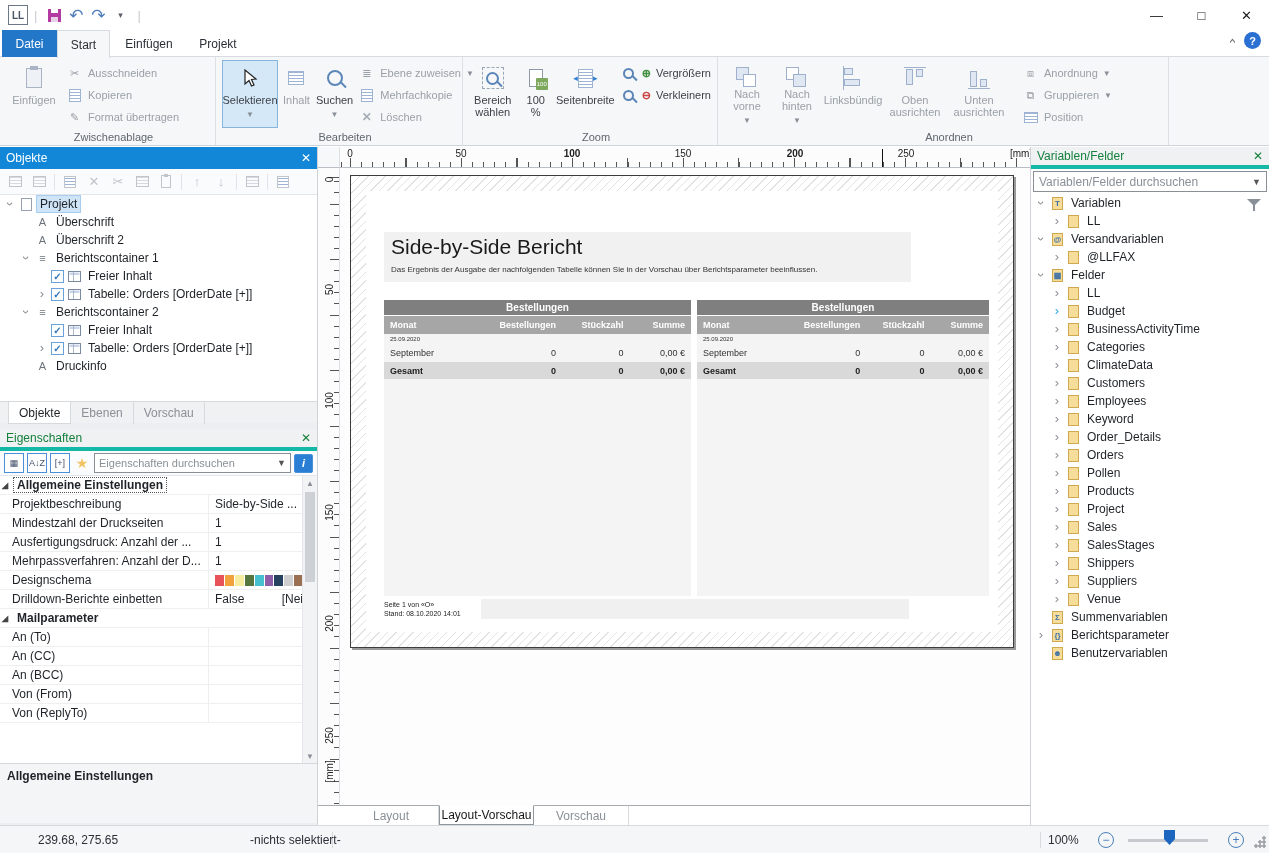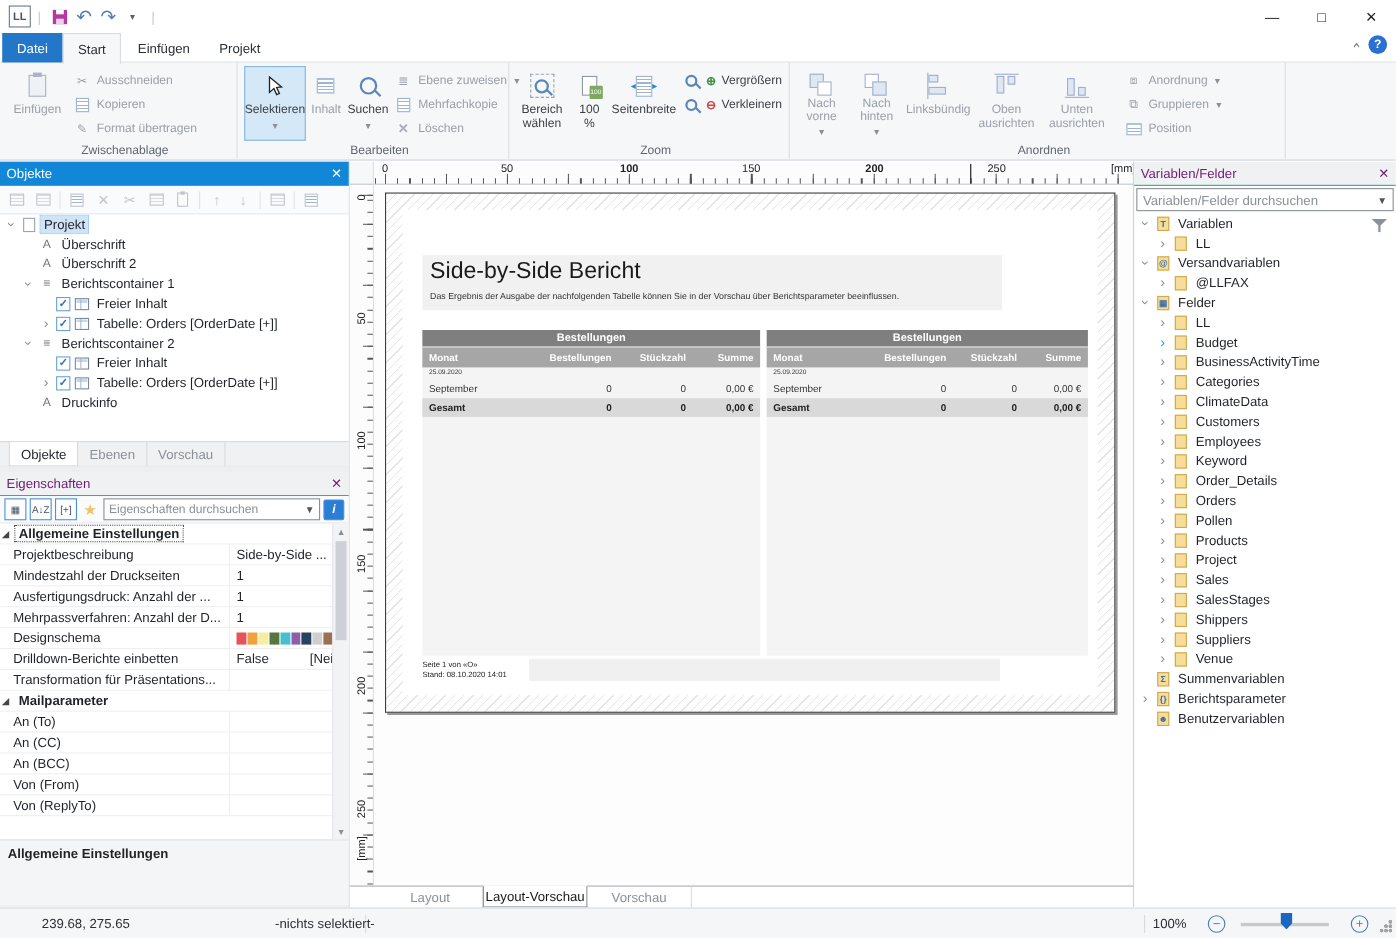--- a/index.html
+++ b/index.html
@@ -55,21 +55,21 @@
   .cursor-arrow{width:15px;height:19px;display:block;}
   .badge{position:absolute;font-size:6px;background:#7ea85e;color:#fff;padding:0 1px;border-radius:1px;}
   .zplus{color:#3f8f3f;font-weight:bold;}
   .zminus{color:#c44;font-weight:bold;}
 
   
   .left-dock{position:absolute;left:0;top:147px;width:318px;height:678px;background:#eceef1;border-right:1px solid #cfd3d8;}
   .right-dock{position:absolute;left:1030px;top:147px;width:239px;height:678px;background:#fff;border-left:1px solid #cfd3d8;}
   .phead{height:22px;display:flex;align-items:center;padding:0 6px;font-size:12px;}
   .phead.blue{background:#1287d8;color:#fff;}
-  .phead.light{background:#f0f1f3;color:#701a75;border-bottom:1px solid #14b8a6;align-items:center;}
+  .phead.light{background:#f0f1f3;color:#15803d;border-bottom:4px solid #14b8a6;align-items:center;}
   .phead .px{margin-left:auto;font-size:12px;}
   .ptoolbar{height:26px;background:#fafbfc;border-bottom:1px solid #e3e6ea;display:flex;align-items:center;gap:6px;padding:0 6px;color:#c0c4cb;}
   .ptool{width:18px;height:18px;display:flex;align-items:center;justify-content:center;font-size:13px;}
   .tsep{width:1px;height:16px;background:#e0e3e7;}
   .mini-table{width:13px;height:11px;border:1px solid #c0c4cb;background:repeating-linear-gradient(0deg,transparent 0 2px,#d7dade 2px 3px);}
   .mini-clip{width:10px;height:13px;border:1px solid #c0c4cb;position:relative;}
   .mini-clip::before{content:"";position:absolute;left:2px;top:-2px;width:4px;height:3px;background:#c0c4cb;}
 
   .tree{background:#fff;}
   .trow{height:18px;display:flex;align-items:center;gap:3px;white-space:nowrap;overflow:hidden;}
@@ -559,27 +559,20 @@
           <i style="background: rgb(20, 20, 20);"></i>
         </span>
       </div>
       <div class="prow">
         <span class="plabel">Drilldown-Berichte einbetten</span>
         <span class="pvalue">
           <span>False</span>
           <span class="pv2">[Nein]</span>
         </span>
       </div>
-      <div class="prow">
-        <span class="plabel">Transformation für Präsentations...</span>
-        <span class="pvalue">
-          <span></span>
-          <span class="pv2">[]</span>
-        </span>
-      </div>
       <div class="prow pcat">
         <span class="pexp">◢</span>
         <span class="pcat-label">Mailparameter</span>
       </div>
       <div class="prow">
         <span class="plabel">An (To)</span>
         <span class="pvalue">
           <span></span>
         </span>
       </div>

